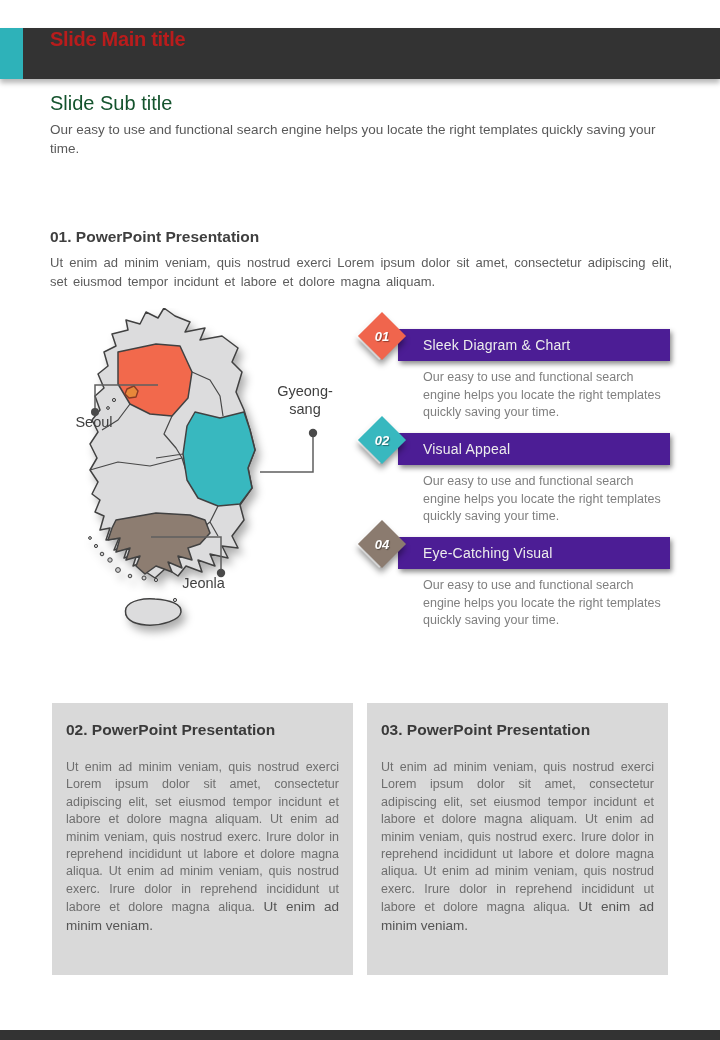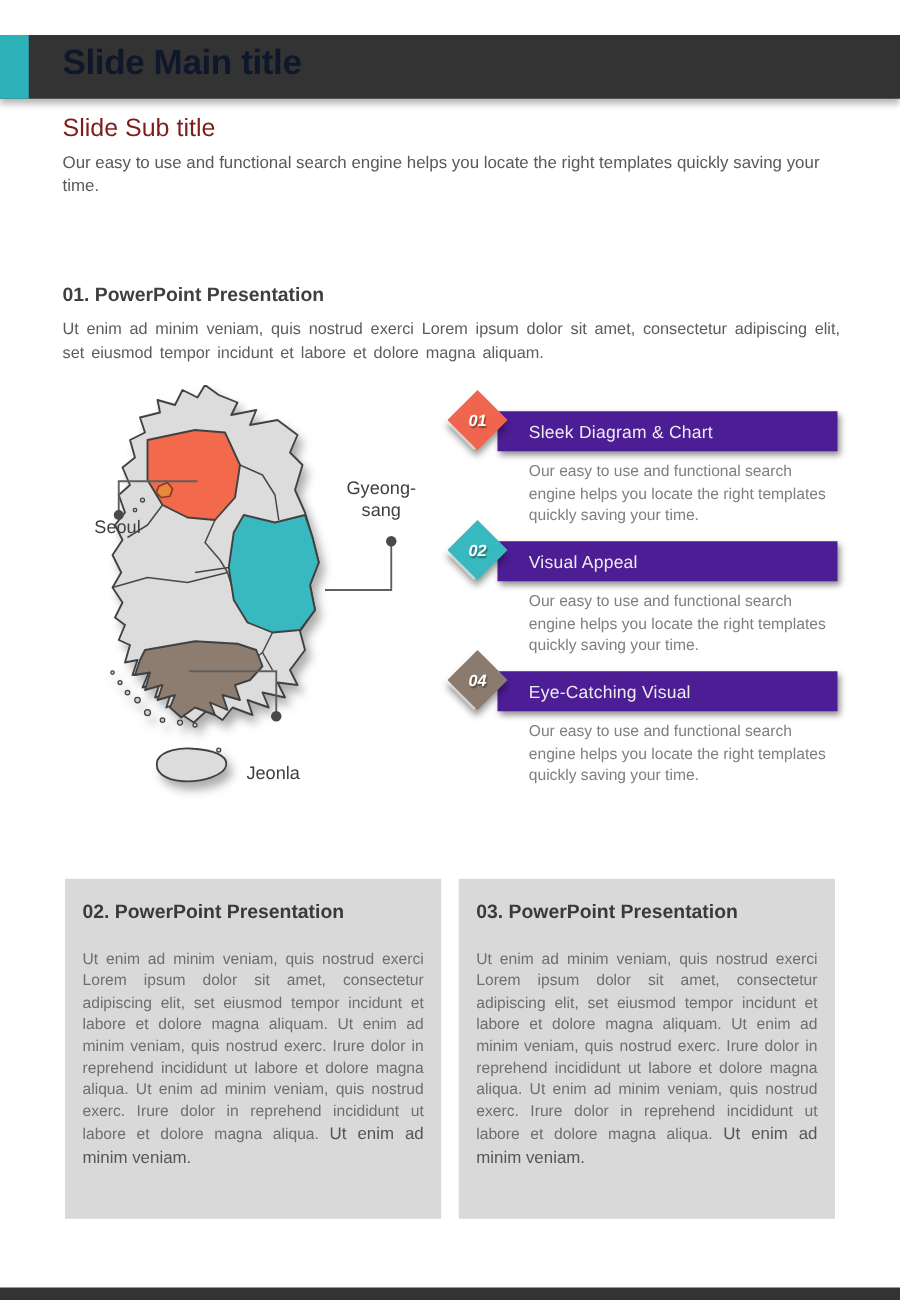--- a/index.html
+++ b/index.html
@@ -3,37 +3,37 @@
 <meta charset="utf-8">
 <style>
   html,body{margin:0;padding:0;background:#ffffff;}
   body{font-family:"Liberation Sans", sans-serif;}
   .page{position:relative;width:720px;height:1040px;background:#fff;overflow:hidden;}
 
   
   .header-bar{position:absolute;left:0;top:28px;width:720px;height:51px;background:#333333;
               box-shadow:0 4px 5px rgba(0,0,0,.28);}
   .header-accent{position:absolute;left:0;top:28px;width:23px;height:51px;background:#2eb2b9;z-index:2;}
-  .main-title{position:absolute;left:50px;top:24px;height:51px;line-height:51px;color:#0f172a;
-              font-size:28px;font-weight:bold;letter-spacing:-0.3px;z-index:3;}
+  .main-title{position:absolute;left:50px;top:14px;height:51px;line-height:51px;color:#b91c1c;
+              font-size:20px;font-weight:bold;letter-spacing:-0.3px;z-index:3;}
 
   
-  .subtitle{position:absolute;left:50px;top:92px;font-size:20px;color:#7f1d1d;}
+  .subtitle{position:absolute;left:50px;top:92px;font-size:20px;color:#14532d;}
   .intro-desc{position:absolute;left:50px;top:120px;width:622px;font-size:13.5px;line-height:19px;color:#595959;}
 
   
   .sec1-head{position:absolute;left:50px;top:228px;font-size:15.5px;font-weight:bold;color:#3f3f3f;}
   .sec1-body{position:absolute;left:50px;top:253px;width:622px;font-size:13px;line-height:19px;color:#5c5c5c;text-align:justify;word-spacing:2px;}
 
   
   .map-svg{position:absolute;left:60px;top:308px;}
   .map-label{position:absolute;font-size:14.5px;font-weight:normal;color:#3f3f3f;text-align:center;line-height:18px;white-space:pre-line;}
   .lbl-seoul{left:68px;top:413px;width:52px;}
   .lbl-gyeongsang{left:266px;top:382px;width:78px;}
-  .lbl-jeonla{left:191px;top:574px;width:55px;margin-top:36px;}
+  .lbl-jeonla{left:176px;top:574px;width:55px;}
 
   
   .feature{position:absolute;left:355px;width:315px;height:100px;}
   .f1{top:329px;} .f2{top:433px;} .f3{top:537px;}
   .feature-bar{position:absolute;left:43px;top:0;width:272px;height:32px;background:#4c1d95;
                box-shadow:2px 3px 5px rgba(0,0,0,.45);}
   .feature-title{display:block;padding-left:25px;line-height:32px;color:#ededed;font-size:14px;letter-spacing:.2px;}
   .diamond{position:absolute;left:10px;top:-10px;width:34px;height:34px;transform:rotate(45deg);
            box-shadow:-2px 2px 0 rgba(255,255,255,.5), 3px 4px 6px rgba(0,0,0,.42);}
   .d-orange{background:#f0654d;} .d-teal{background:#38b8bf;} .d-brown{background:#8b7b6f;}

